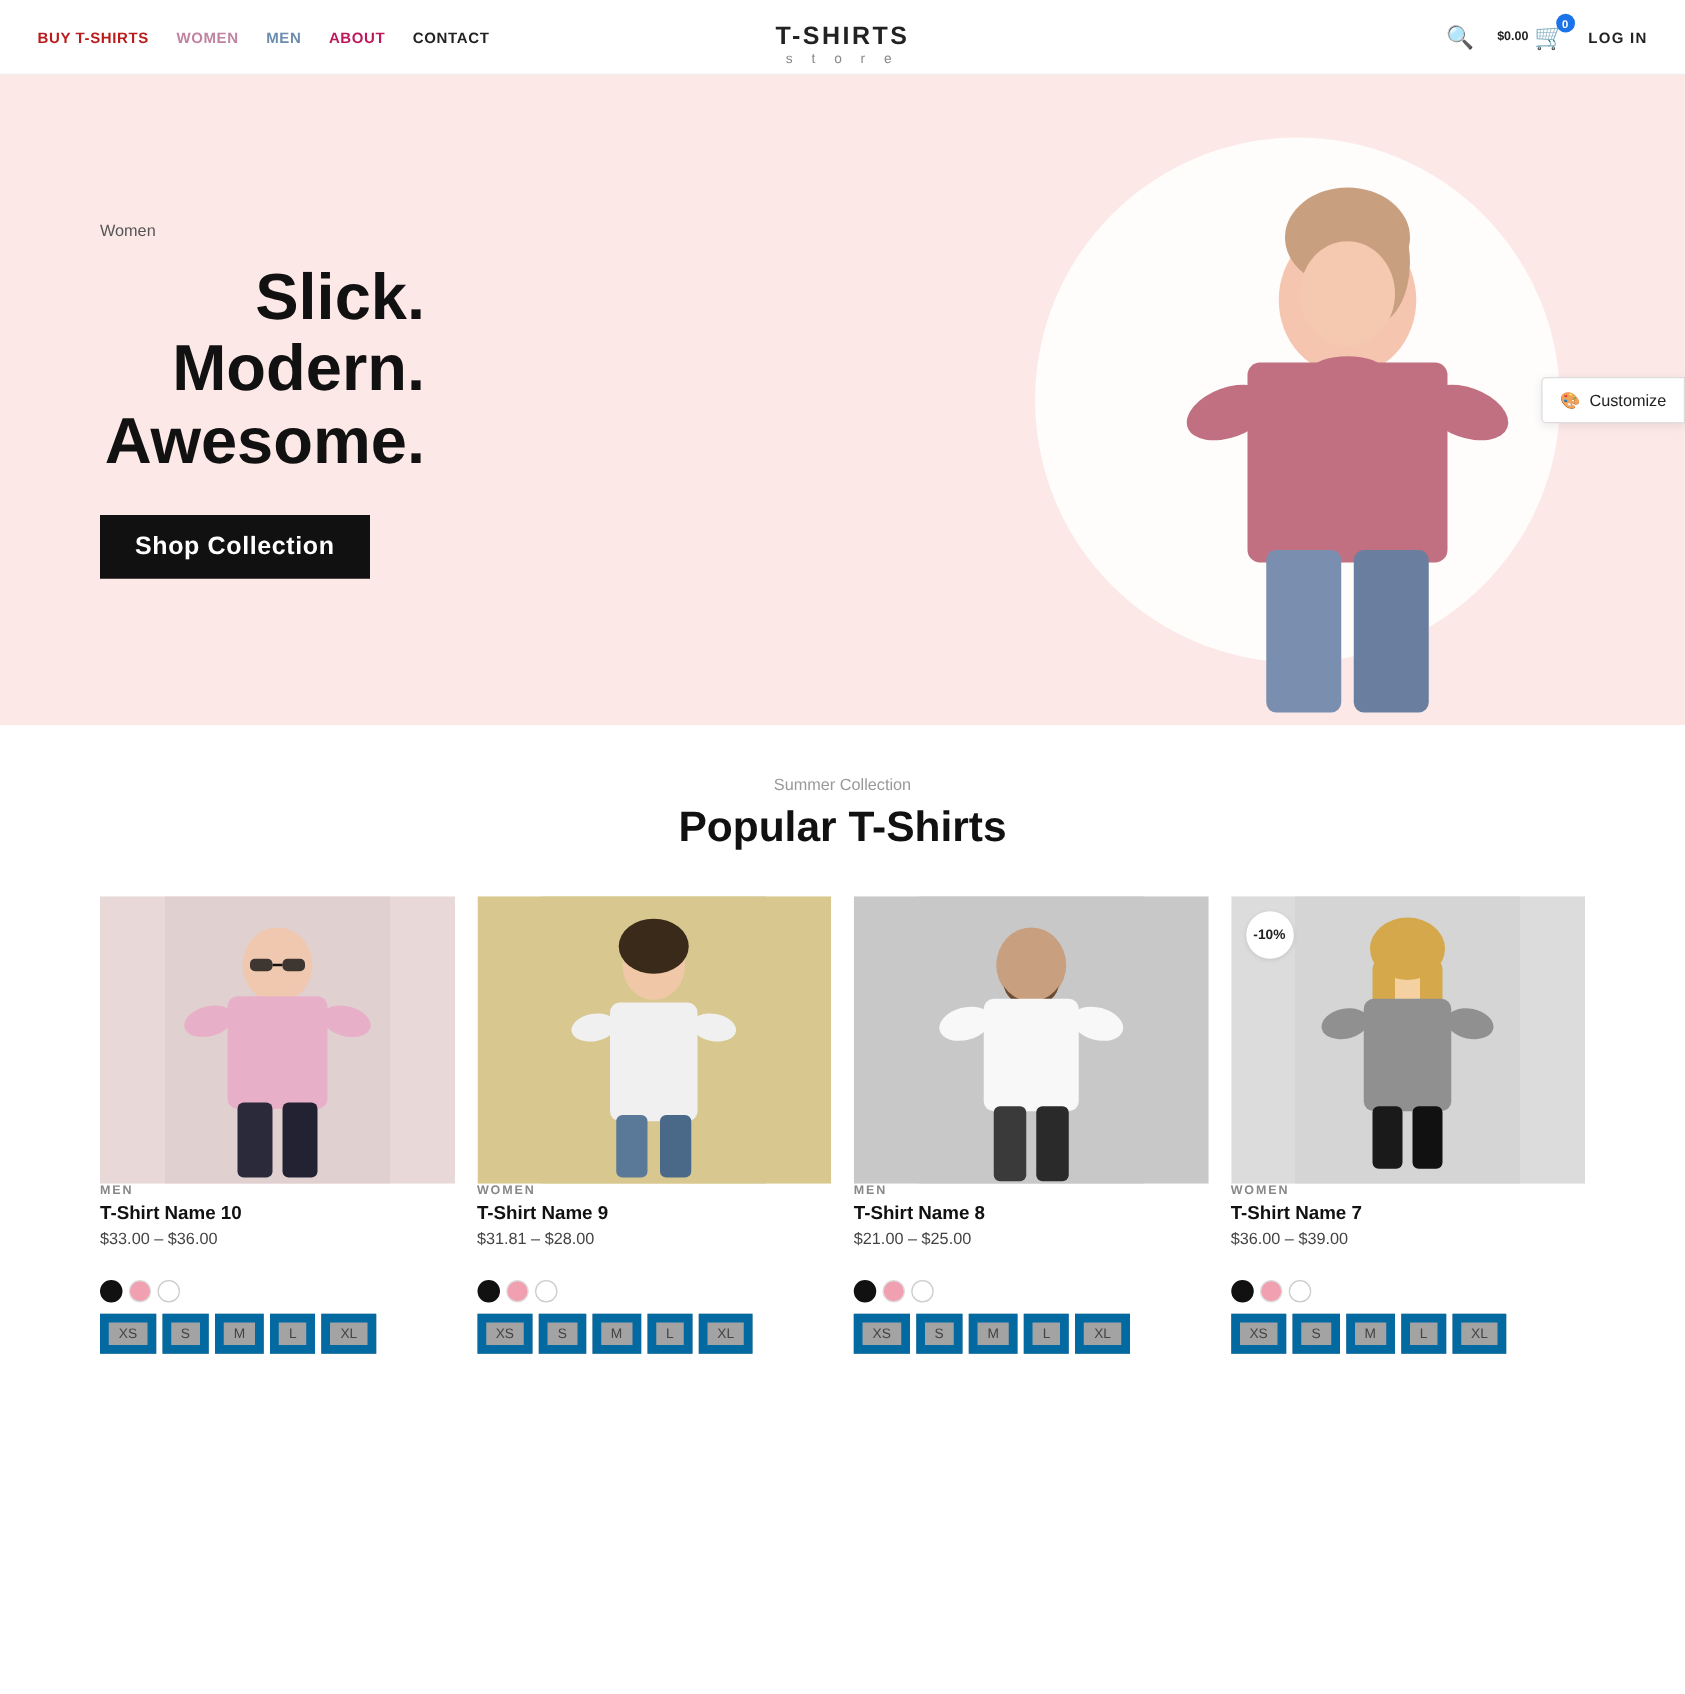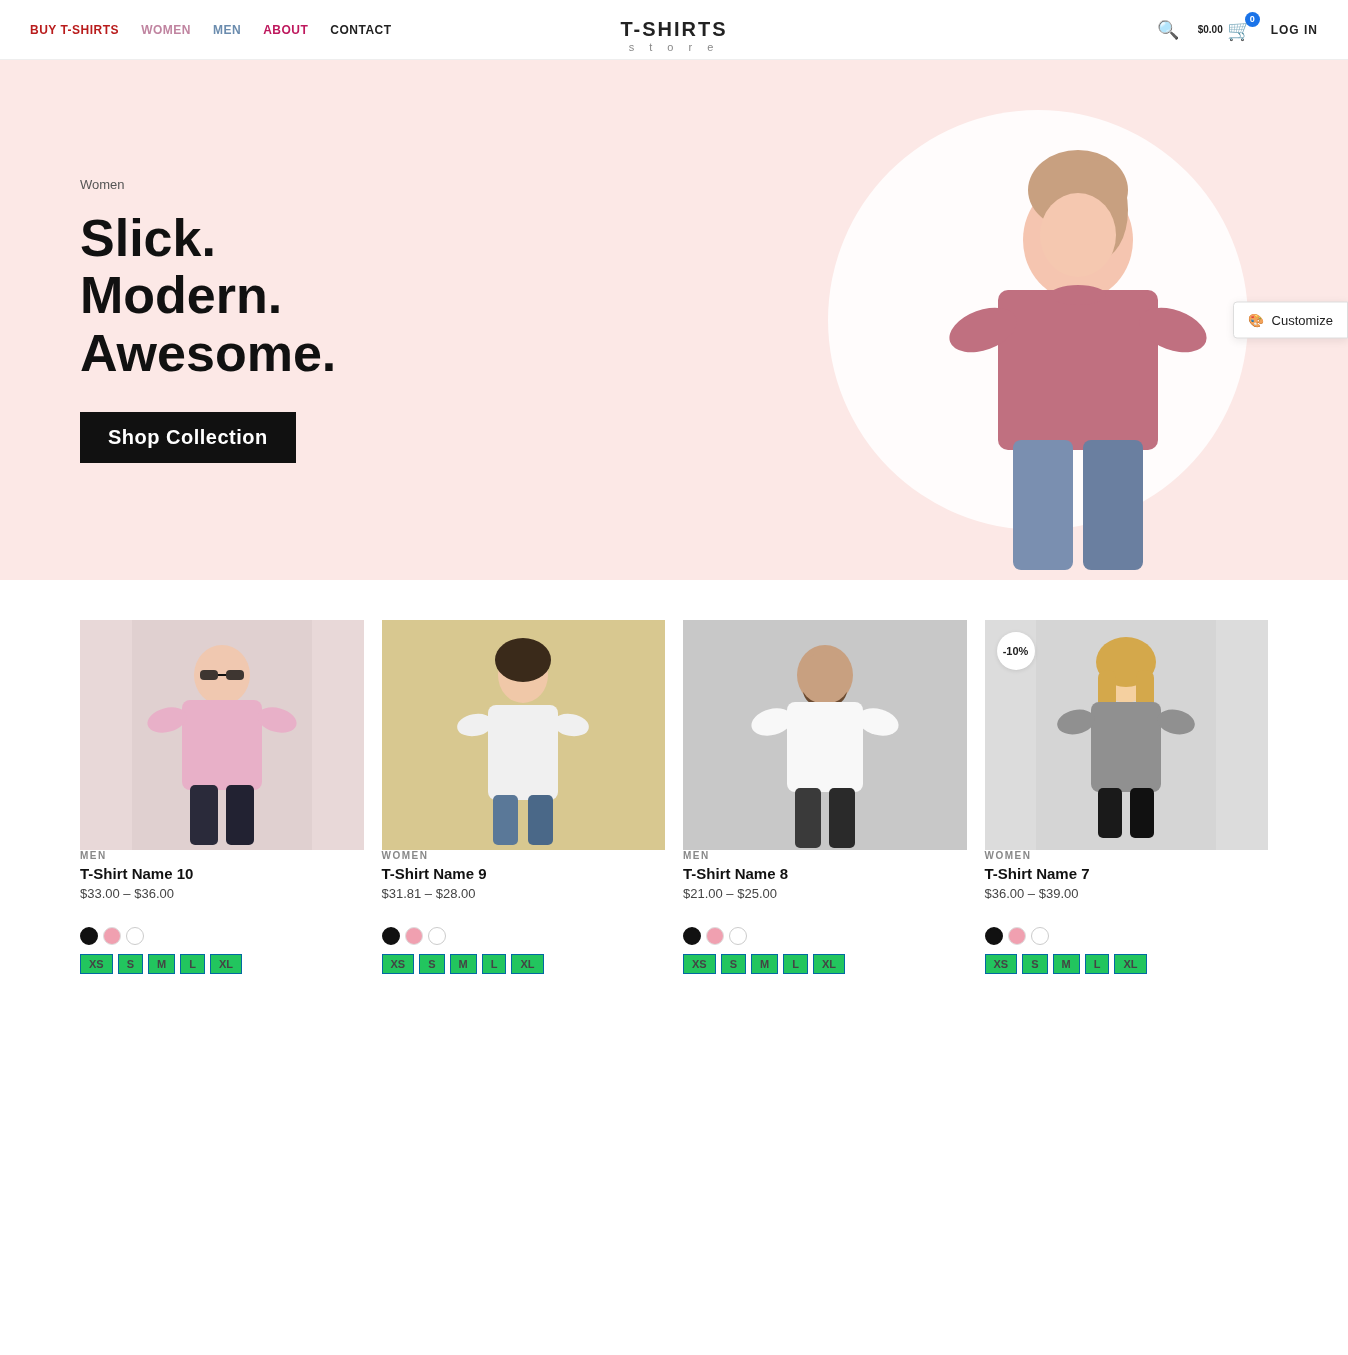--- a/index.html
+++ b/index.html
@@ -115,20 +115,21 @@
       font-size: 13px;
       color: #555;
       margin-bottom: 18px;
     }
     .hero-title {
       font-size: 52px;
       font-weight: 900;
       line-height: 1.1;
       margin-bottom: 30px;
       color: #111;
+      text-align: right;
     }
     .hero-btn {
       background: #111;
       color: #fff;
       border: none;
       padding: 14px 28px;
       font-size: 20px;
       font-weight: 600;
       cursor: pointer;
       letter-spacing: 0.5px;
@@ -272,25 +273,25 @@
     .swatch.pink { background: #f0a0b0; }
     .swatch.white { background: #fff; border: 1px solid #ccc; }
     .swatch.selected { border: 2px solid #111; }
     .size-options {
       display: flex;
       gap: 5px;
     }
     .size-btn {
       font-size: 11px;
       padding: 3px 8px;
-      border: 1px solid #0369a1;
-      background: #22c55e;
+      border: 7px solid #0369a1;
+      background: #a3a3a3;
       cursor: pointer;
       color: #444;
-      font-weight: 700;
+      font-weight: 400;
     }
 
     
     .cart-svg {
       font-size: 20px;
     }
   </style>
 </head>
 <body>
 
@@ -354,20 +355,22 @@
   </div>
 
   <div class="customize-btn">
     <span>🎨</span>
     <span>Customize</span>
   </div>
 </section>
 
 <section class="products-section">
   <div class="section-header">
+    <div class="section-sub">Summer Collection</div>
+    <h2 class="section-title">Popular T-Shirts</h2>
   </div>
   <div class="products-grid">
 
     <div class="product-card">
       <div class="product-img-wrap">
         <div class="product-img-placeholder" style="background: #e8d8d8;">
           <svg width="180" height="230" viewBox="0 0 180 230" xmlns="http://www.w3.org/2000/svg">
             <rect width="180" height="230" fill="#e0d0d0"></rect>
 
             <ellipse cx="90" cy="55" rx="28" ry="30" fill="#f0c8b0"></ellipse>

